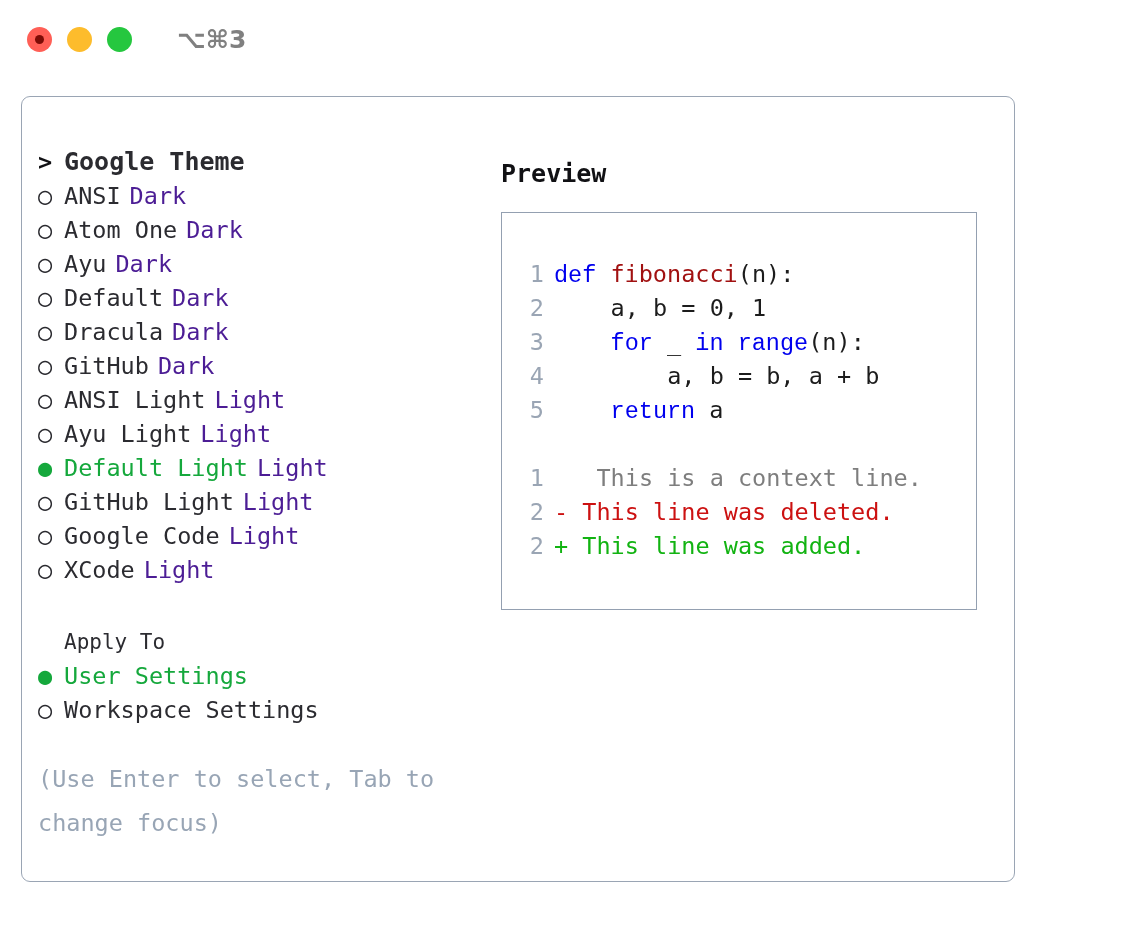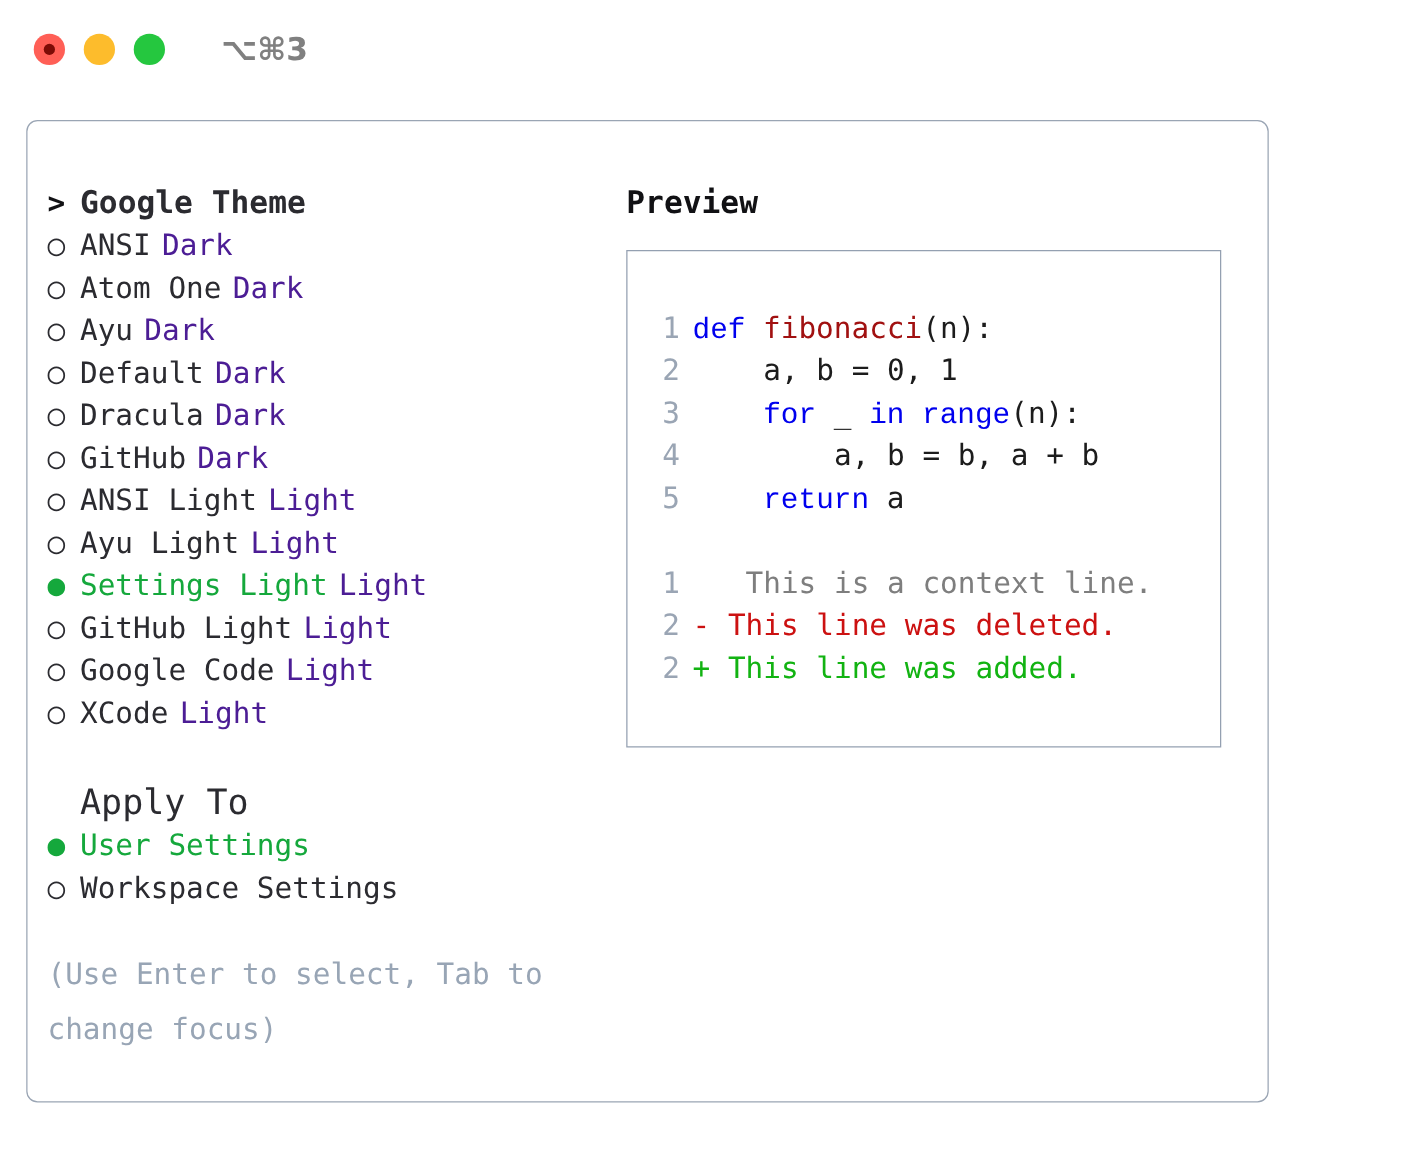--- a/index.html
+++ b/index.html
@@ -106,42 +106,42 @@
     font-size: 25px;
     color: #111114;
     height: 34px;
     line-height: 34px;
   }
   .header-row .bullet { font-weight: bold; color: #111114; }
 
   .section-title {
     height: 34px;
     line-height: 34px;
-    font-size: 28px;
+    font-size: 21px;
     color: #2b2b30;
     padding-left: 26px;
     white-space: pre;
   }
 
   .spacer-lg { height: 38px; }
 
   .hint {
     margin-top: 30px;
     font-size: 23.5px;
     line-height: 44px;
     color: #98a5b5;
     width: 410px;
     white-space: pre-wrap;
   }
 
   
   .right-col {
     position: absolute;
     left: 479px;
-    top: 48px;
+    top: 60px;
     width: 500px;
   }
   .preview-title {
     font-size: 25px;
     font-weight: bold;
     color: #111114;
     line-height: 34px;
     height: 34px;
   }
   .preview-box {
@@ -203,21 +203,21 @@
 
       <div id="theme-items">
           <div class="row"><span class="bullet">○</span><span class="label">ANSI</span><span class="suffix">Dark</span></div>
           <div class="row"><span class="bullet">○</span><span class="label">Atom One</span><span class="suffix">Dark</span></div>
           <div class="row"><span class="bullet">○</span><span class="label">Ayu</span><span class="suffix">Dark</span></div>
           <div class="row"><span class="bullet">○</span><span class="label">Default</span><span class="suffix">Dark</span></div>
           <div class="row"><span class="bullet">○</span><span class="label">Dracula</span><span class="suffix">Dark</span></div>
           <div class="row"><span class="bullet">○</span><span class="label">GitHub</span><span class="suffix">Dark</span></div>
           <div class="row"><span class="bullet">○</span><span class="label">ANSI Light</span><span class="suffix">Light</span></div>
           <div class="row"><span class="bullet">○</span><span class="label">Ayu Light</span><span class="suffix">Light</span></div>
-          <div class="row sel"><span class="bullet sel">●</span><span class="label">Settings Light</span><span class="suffix">Light</span></div>
+          <div class="row sel"><span class="bullet sel">●</span><span class="label">Default Light</span><span class="suffix">Light</span></div>
           <div class="row"><span class="bullet">○</span><span class="label">GitHub Light</span><span class="suffix">Light</span></div>
           <div class="row"><span class="bullet">○</span><span class="label">Google Code</span><span class="suffix">Light</span></div>
           <div class="row"><span class="bullet">○</span><span class="label">XCode</span><span class="suffix">Light</span></div>
         </div>
 
       <div class="spacer-lg"></div>
 
       <div class="section-title">Apply To</div>
 
       <div id="apply-items">

